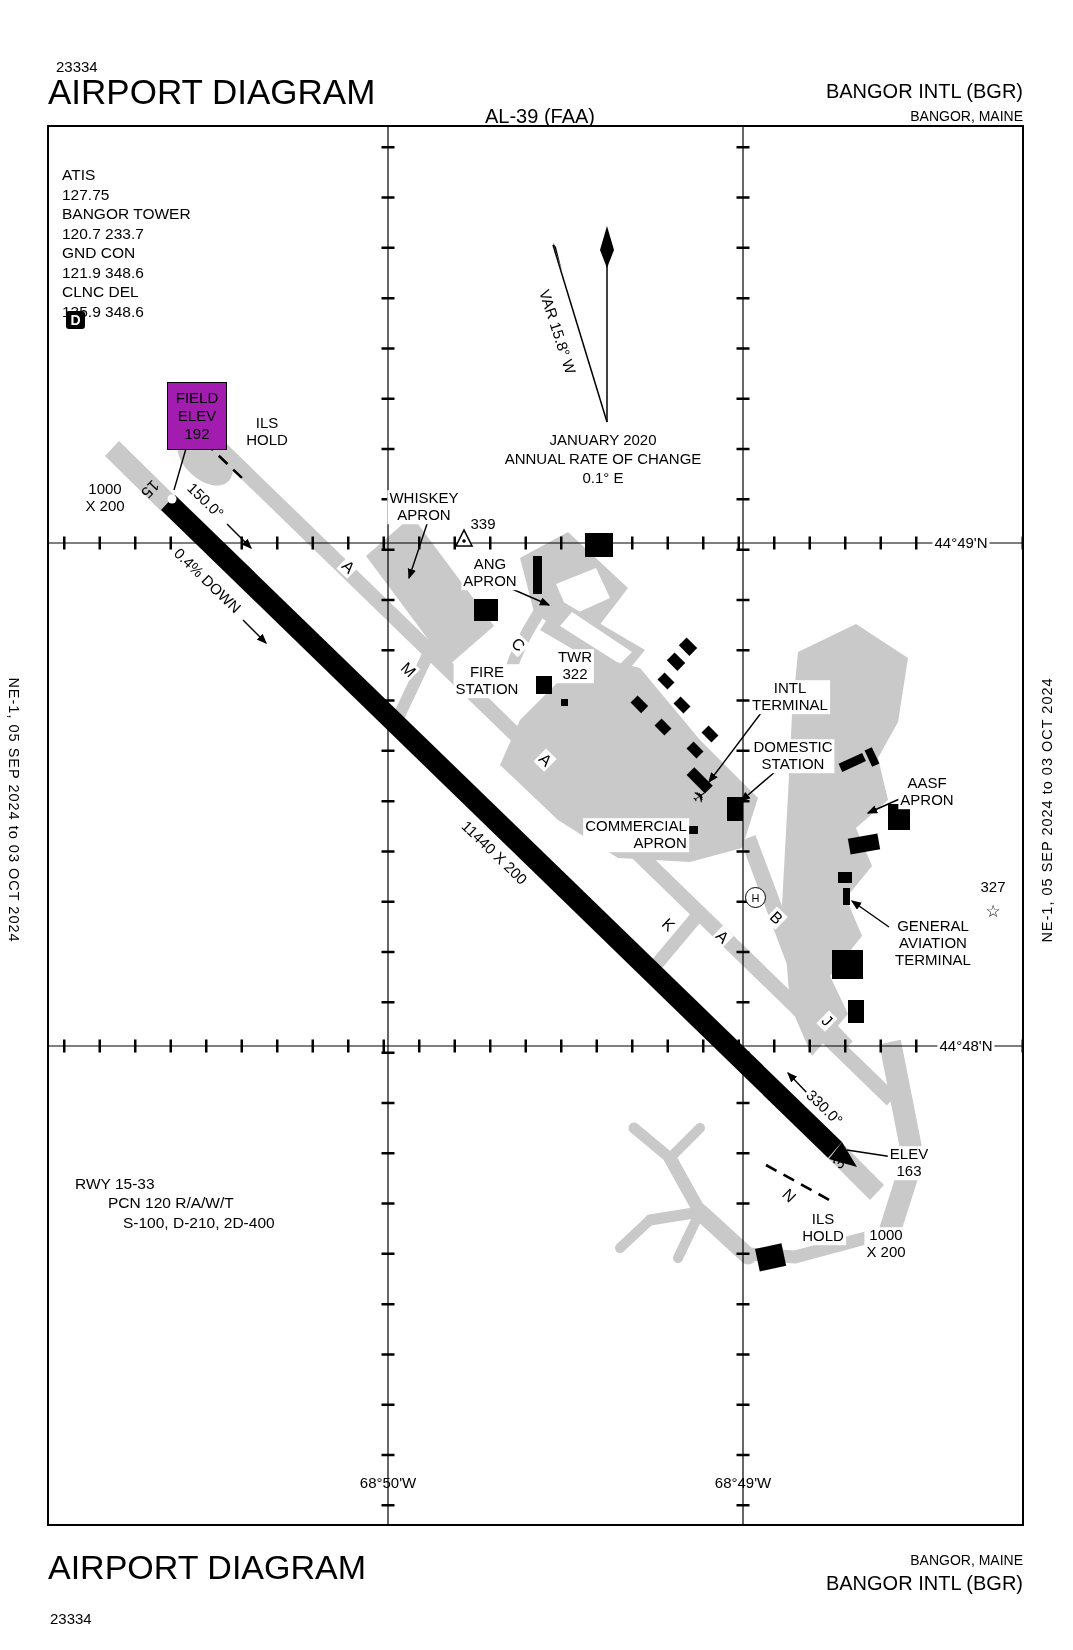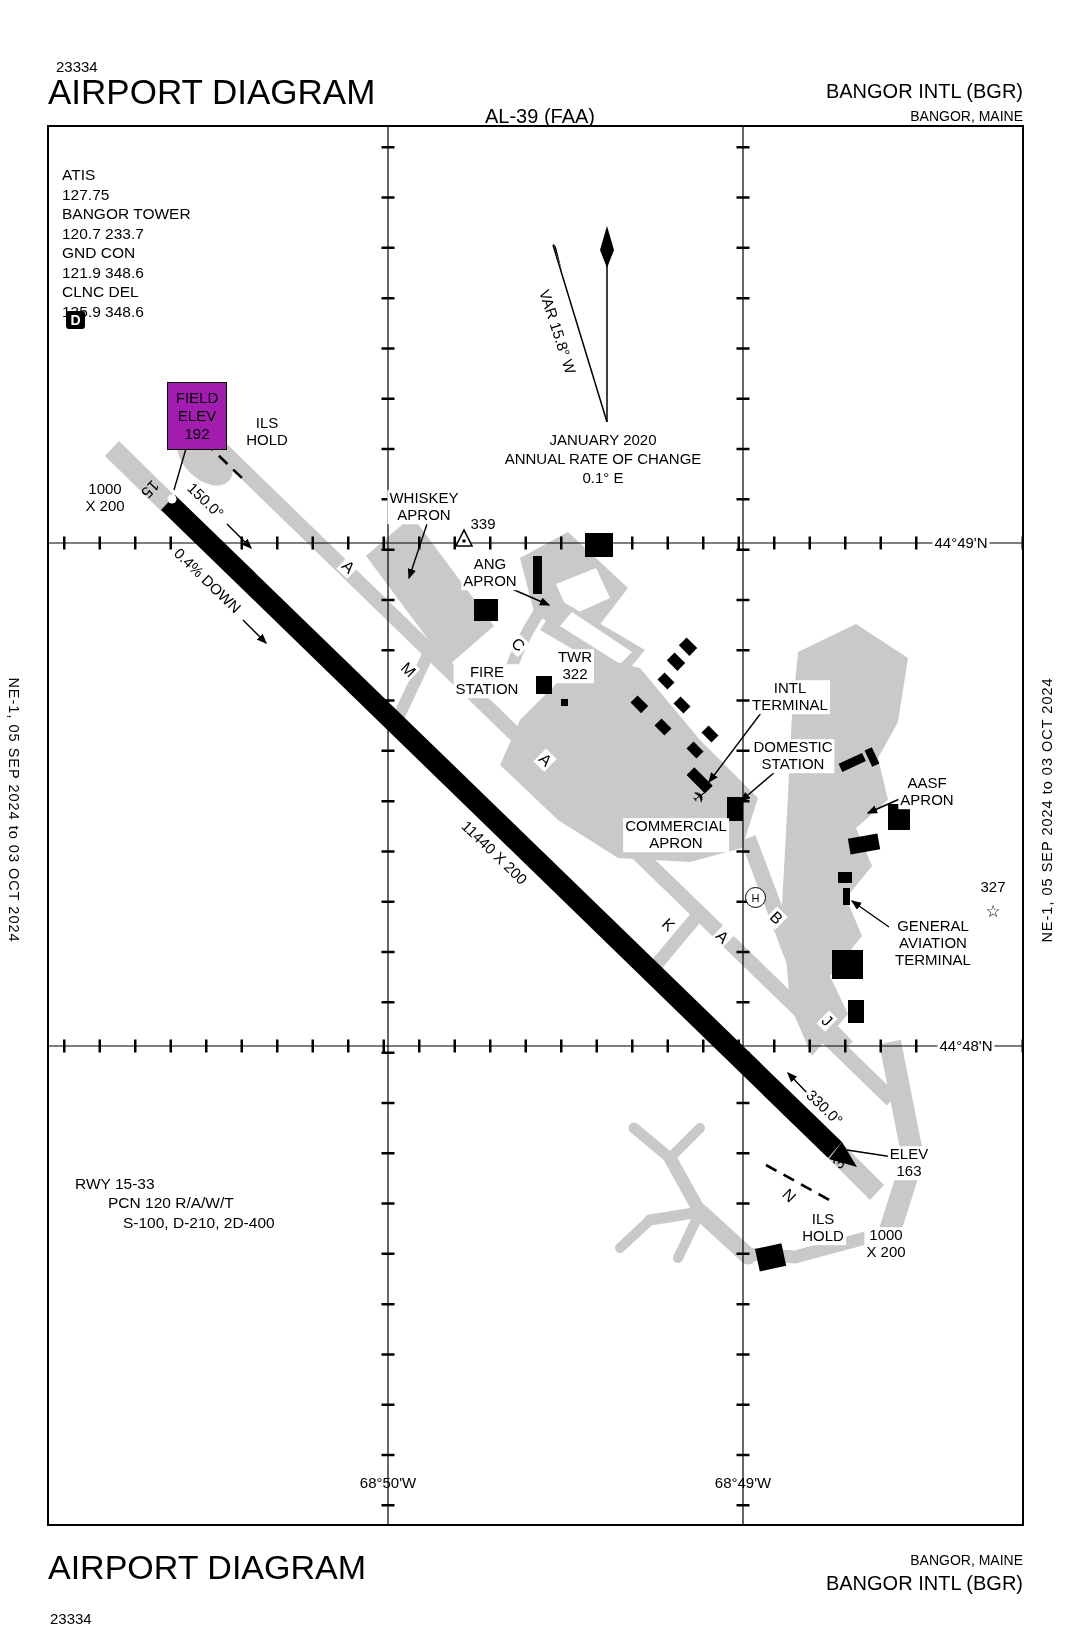--- a/index.html
+++ b/index.html
@@ -209,21 +209,21 @@
   <div class="lbl" style="left:490px;top:573px;">ANG
 APRON</div>
   <div class="lbl" style="left:487px;top:681px;">FIRE
 STATION</div>
   <div class="lbl" style="left:575px;top:666px;">TWR
 322</div>
   <div class="lbl" style="left:790px;top:697px;">INTL
 TERMINAL</div>
   <div class="lbl" style="left:793px;top:756px;">DOMESTIC
 STATION</div>
-  <div class="lbl" style="left:676px;top:835px;">COMMERCIAL
+  <div class="lbl" style="left:636px;top:835px;text-align:right;">COMMERCIAL
 APRON</div>
   <div class="lbl" style="left:927px;top:792px;">AASF
 APRON</div>
   <div class="lbl" style="left:933px;top:943px;">GENERAL
 AVIATION
 TERMINAL</div>
   <div class="lbl nobg" style="left:993px;top:887px;">327</div>
   <div class="star">☆</div>
   <div class="heli">H</div>
   <div class="plane">✈</div>

